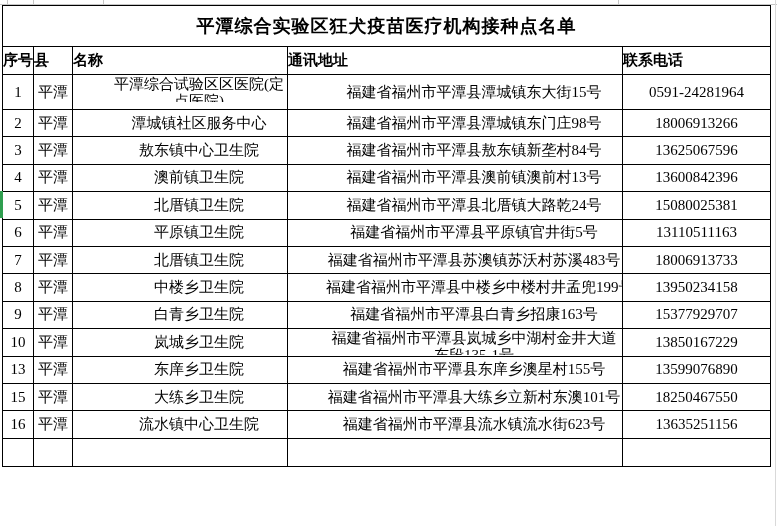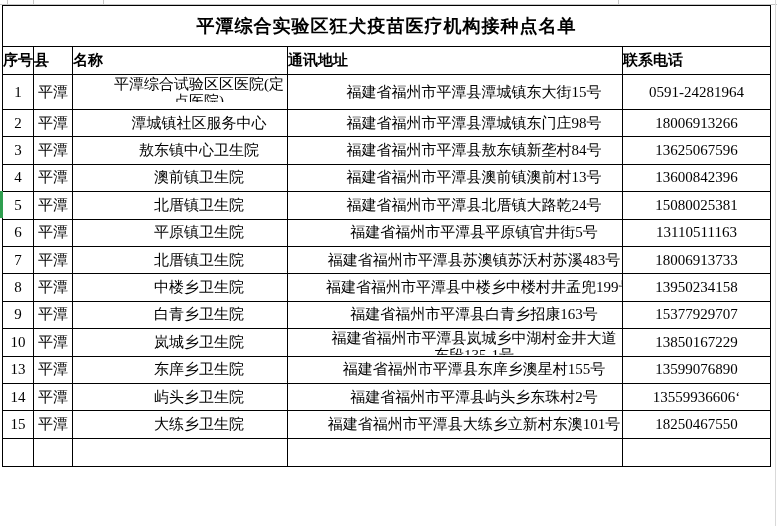--- a/index.html
+++ b/index.html
@@ -255,50 +255,50 @@
         </td>
         <td class="l addr-cell">
           <div class="cv">福建省福州市平潭县东庠乡澳星村155号</div>
         </td>
         <td class="c">
           <div class="cv">13599076890</div>
         </td>
       </tr>
       <tr class="data-row">
         <td class="c">
-          <div class="cv">14</div>
-        </td>
-        <td class="c">
-          <div class="cv">平潭</div>
-        </td>
-        <td class="l name-cell2">
-          <div class="cv">屿头乡卫生院</div>
-        </td>
-        <td class="l addr-cell">
-          <div class="cv">福建省福州市平潭县屿头乡东珠村2号</div>
-        </td>
-        <td class="c">
-          <div class="cv">13559936606‘</div>
-        </td>
-      </tr>
-      <tr class="data-row">
-        <td class="c">
           <div class="cv">15</div>
         </td>
         <td class="c">
           <div class="cv">平潭</div>
         </td>
         <td class="l name-cell2">
           <div class="cv">大练乡卫生院</div>
         </td>
         <td class="l addr-cell">
           <div class="cv">福建省福州市平潭县大练乡立新村东澳101号</div>
         </td>
         <td class="c">
           <div class="cv">18250467550</div>
+        </td>
+      </tr>
+      <tr class="data-row">
+        <td class="c">
+          <div class="cv">16</div>
+        </td>
+        <td class="c">
+          <div class="cv">平潭</div>
+        </td>
+        <td class="l name-cell2">
+          <div class="cv">流水镇中心卫生院</div>
+        </td>
+        <td class="l addr-cell">
+          <div class="cv">福建省福州市平潭县流水镇流水街623号</div>
+        </td>
+        <td class="c">
+          <div class="cv">13635251156</div>
         </td>
       </tr>
       <tr class="partial-row">
         <td></td>
         <td></td>
         <td></td>
         <td></td>
         <td></td>
       </tr>
     </tbody>

